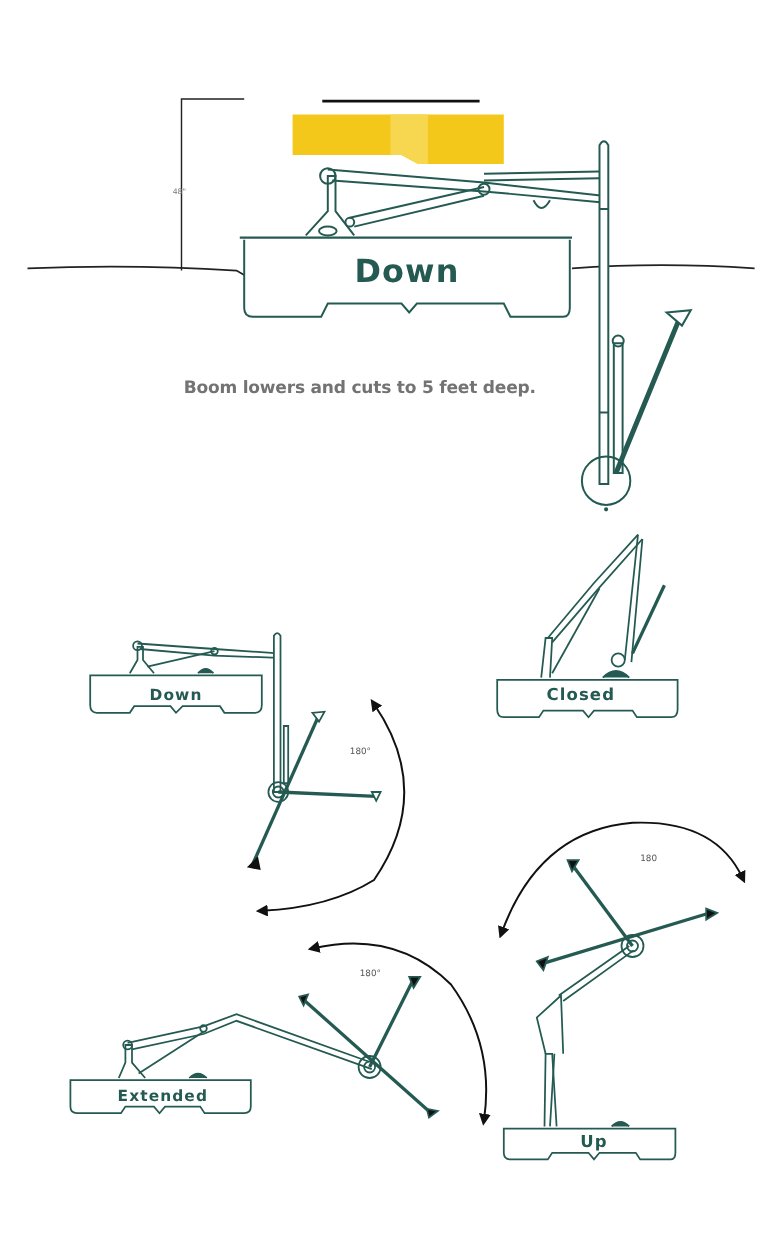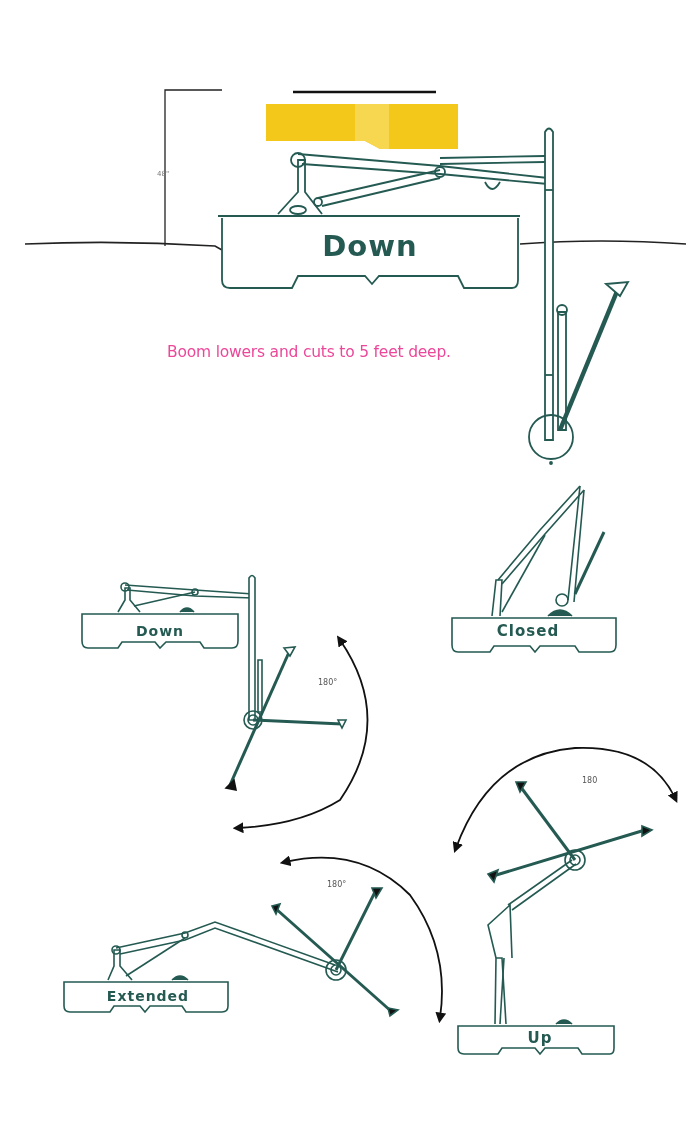--- a/index.html
+++ b/index.html
@@ -1,18 +1,18 @@
 <!DOCTYPE html>
 <html><head>
 <meta charset="utf-8">
 <style>
   html,body{margin:0;padding:0;background:#ffffff;}
   body{width:695px;height:1143px;position:relative;overflow:hidden;font-family:"DejaVu Sans",sans-serif;}
   svg{position:absolute;left:0;top:0;}
-  .caption{position:absolute;left:167px;top:343px;font-family:"DejaVu Sans",sans-serif;font-weight:normal;font-size:15.5px;color:#ec4899;letter-spacing:-0.2px;white-space:nowrap;}
+  .caption{position:absolute;left:167px;top:343px;font-family:"DejaVu Sans",sans-serif;font-weight:bold;font-size:15.5px;color:#737373;letter-spacing:-0.2px;white-space:nowrap;}
   .hull-label{font-family:"DejaVu Sans",sans-serif;font-weight:bold;fill:#245a52;}
   .deg{font-family:"DejaVu Sans",sans-serif;font-size:8px;fill:#555;}
   .dim{font-family:"DejaVu Sans",sans-serif;font-size:7px;fill:#777;}
 </style>
 </head>
 <body>
 
 <svg width="695" height="1143" viewBox="0 0 695 1143">
   <defs>
     <marker id="ah" viewBox="0 0 10 10" refX="5" refY="5" markerWidth="6" markerHeight="6" orient="auto-start-reverse">

